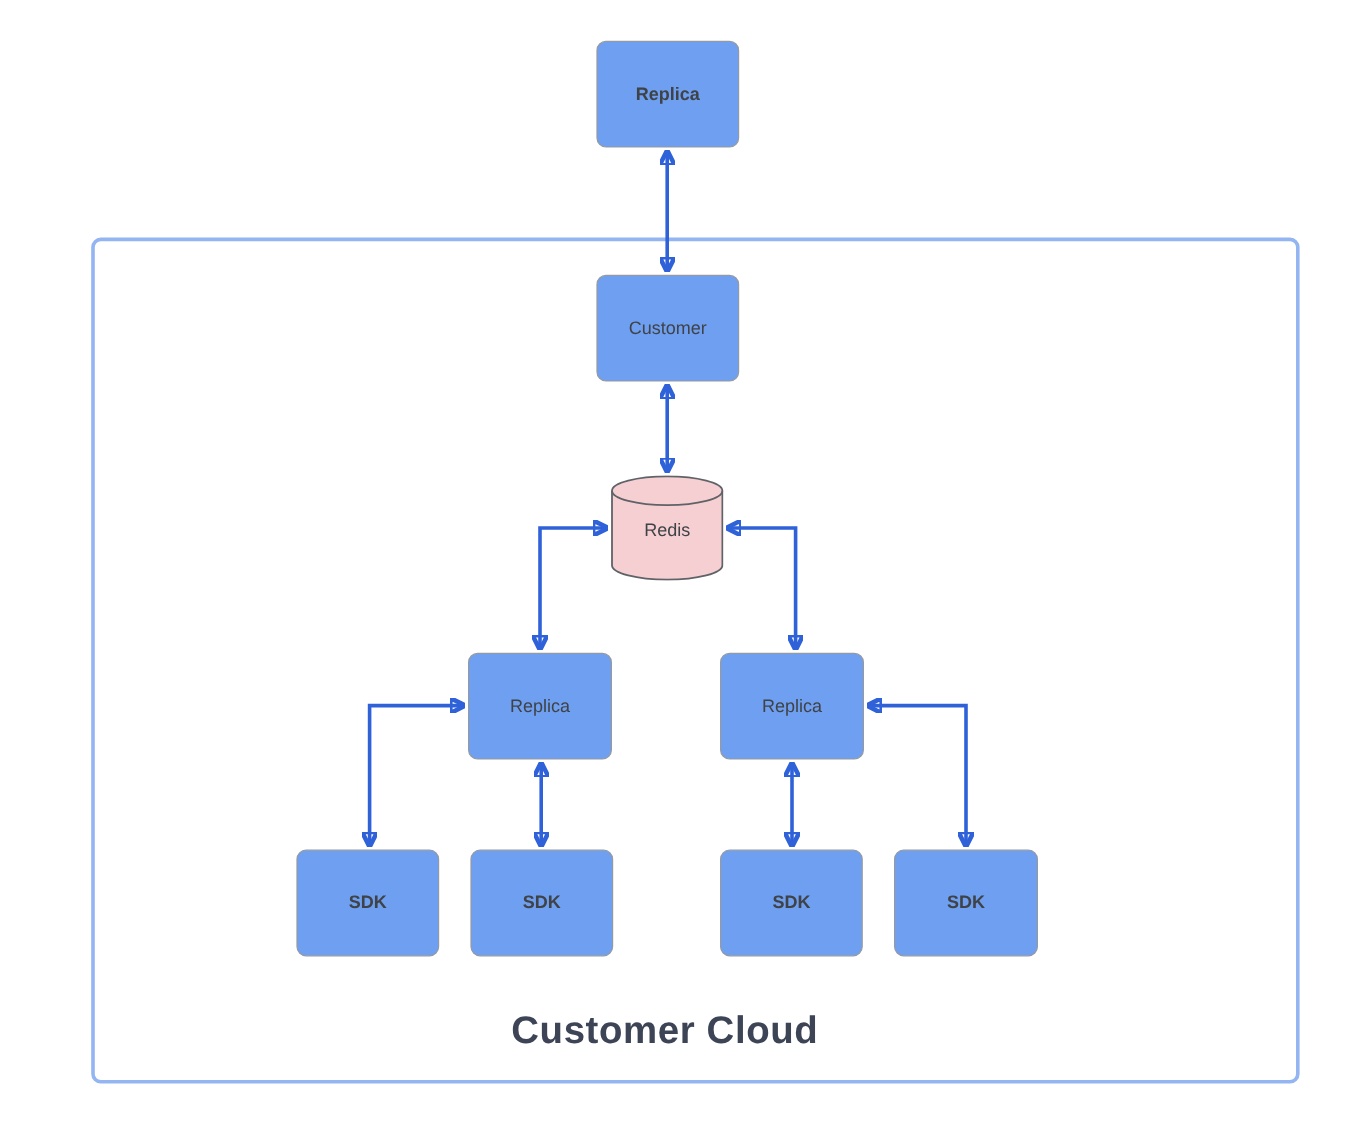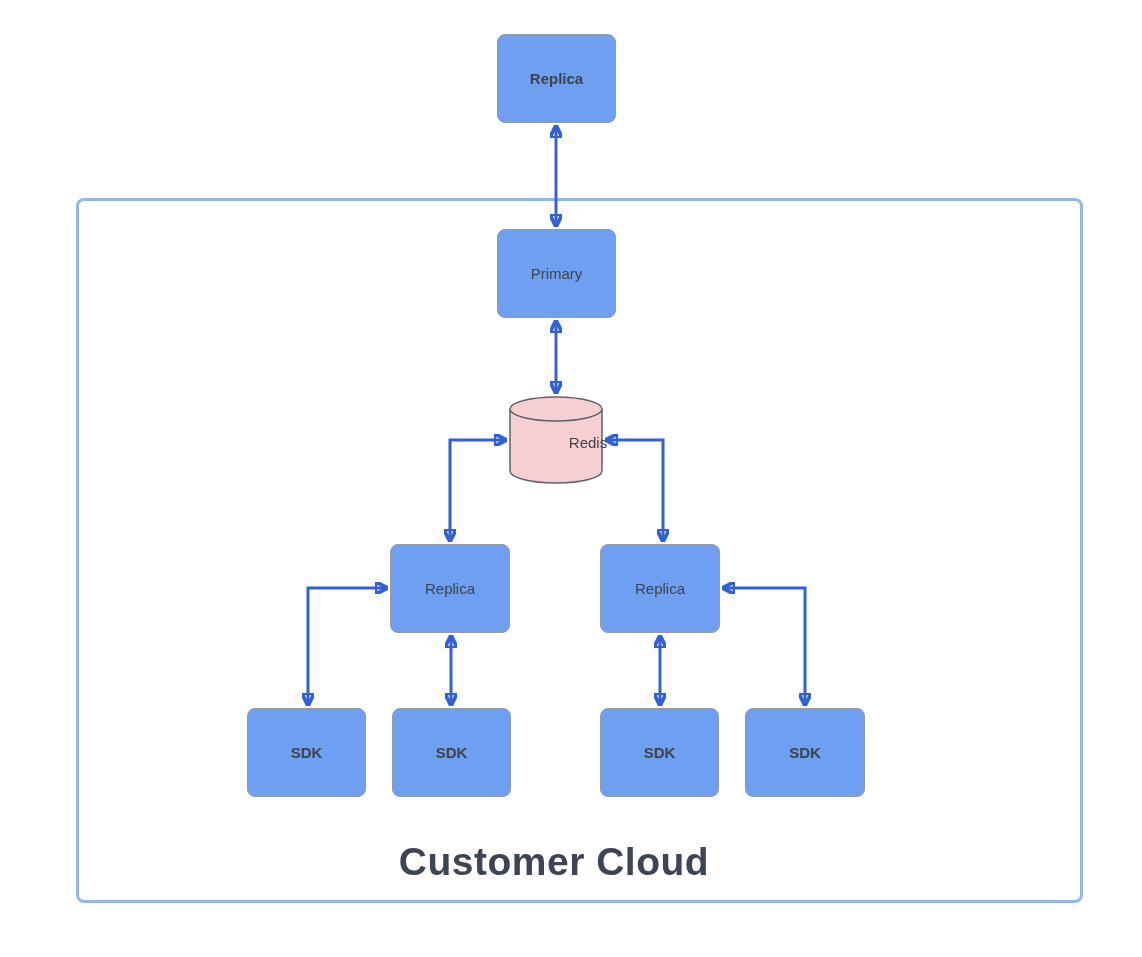--- a/index.html
+++ b/index.html
@@ -54,27 +54,26 @@
   .cylinder{
     position:absolute;
     left:509px;top:396px;
     width:94px;height:88px;
   }
   .cylinder .cyl-label{
     position:absolute;left:0;top:38px;width:94px;
     text-align:center;
     color:var(--label-text);
     font-size:15px;
-    padding-left:32px;
   }
   .cloud-title{
     position:absolute;
     left:154px;top:840px;width:800px;
     text-align:center;
-    font-size:39px;
+    font-size:32px;
     font-weight:bold;
     color:var(--title-text);
     letter-spacing:0.5px;
   }
 </style>
 </head>
 <body>
 
 <div class="canvas">
 
@@ -94,21 +93,21 @@
     <path d="M451 637 L451 704" marker-start="url(#ah)" marker-end="url(#ah)"></path>
     <path d="M660 637 L660 704" marker-start="url(#ah)" marker-end="url(#ah)"></path>
     <path d="M724 588 L805 588 L805 704" marker-start="url(#ah)" marker-end="url(#ah)"></path>
   </svg>
 
   <div class="node bold" style="left:497px;top:34px;">
     <span>Replica</span>
   </div>
 
   <div class="node" style="left:497px;top:229px;">
-    <span>Primary</span>
+    <span>Customer</span>
   </div>
 
   <div class="cylinder">
     <svg width="94" height="88" viewBox="0 0 94 88" xmlns="http://www.w3.org/2000/svg">
       <path d="M1 13 A46 12 0 0 1 93 13 L93 75 A46 12 0 0 1 1 75 Z" fill="var(--redis-fill)" stroke="var(--redis-border)" stroke-width="1.5"></path>
       <path d="M1 13 A46 12 0 0 0 93 13" fill="none" stroke="var(--redis-border)" stroke-width="1.5"></path>
     </svg>
     <div class="cyl-label">Redis</div>
   </div>
 

